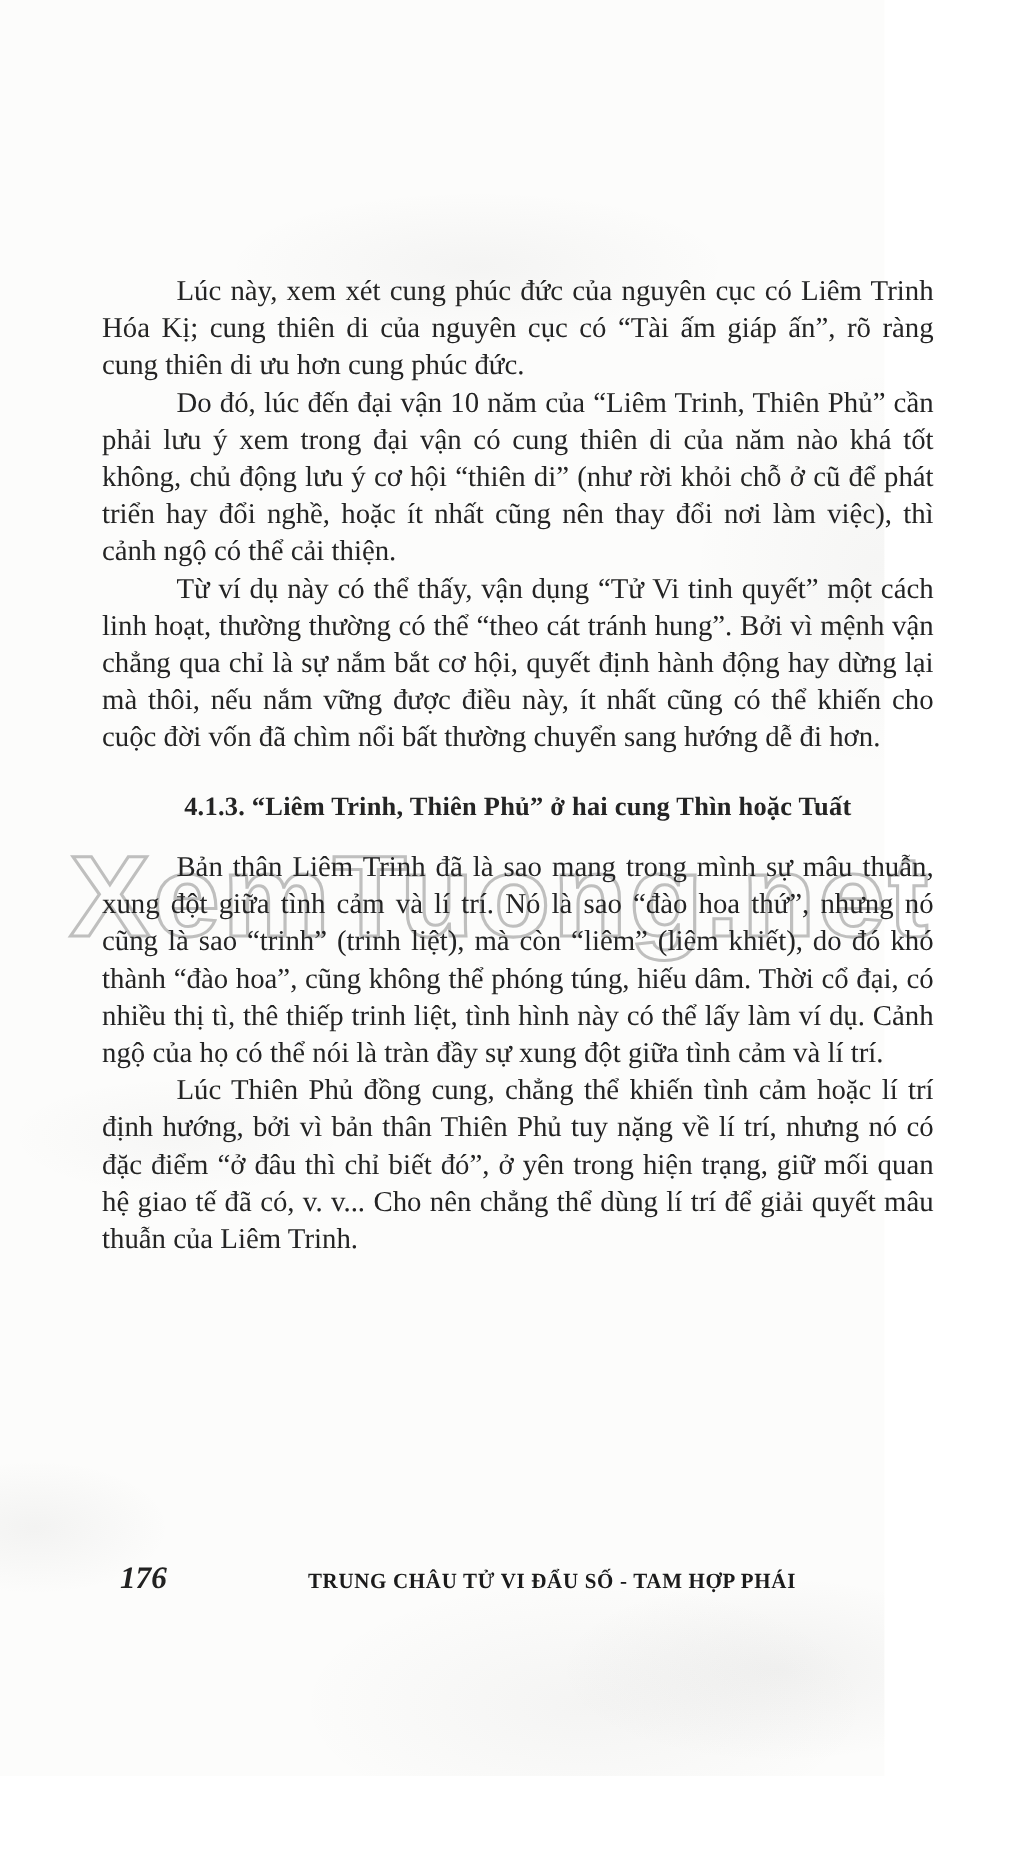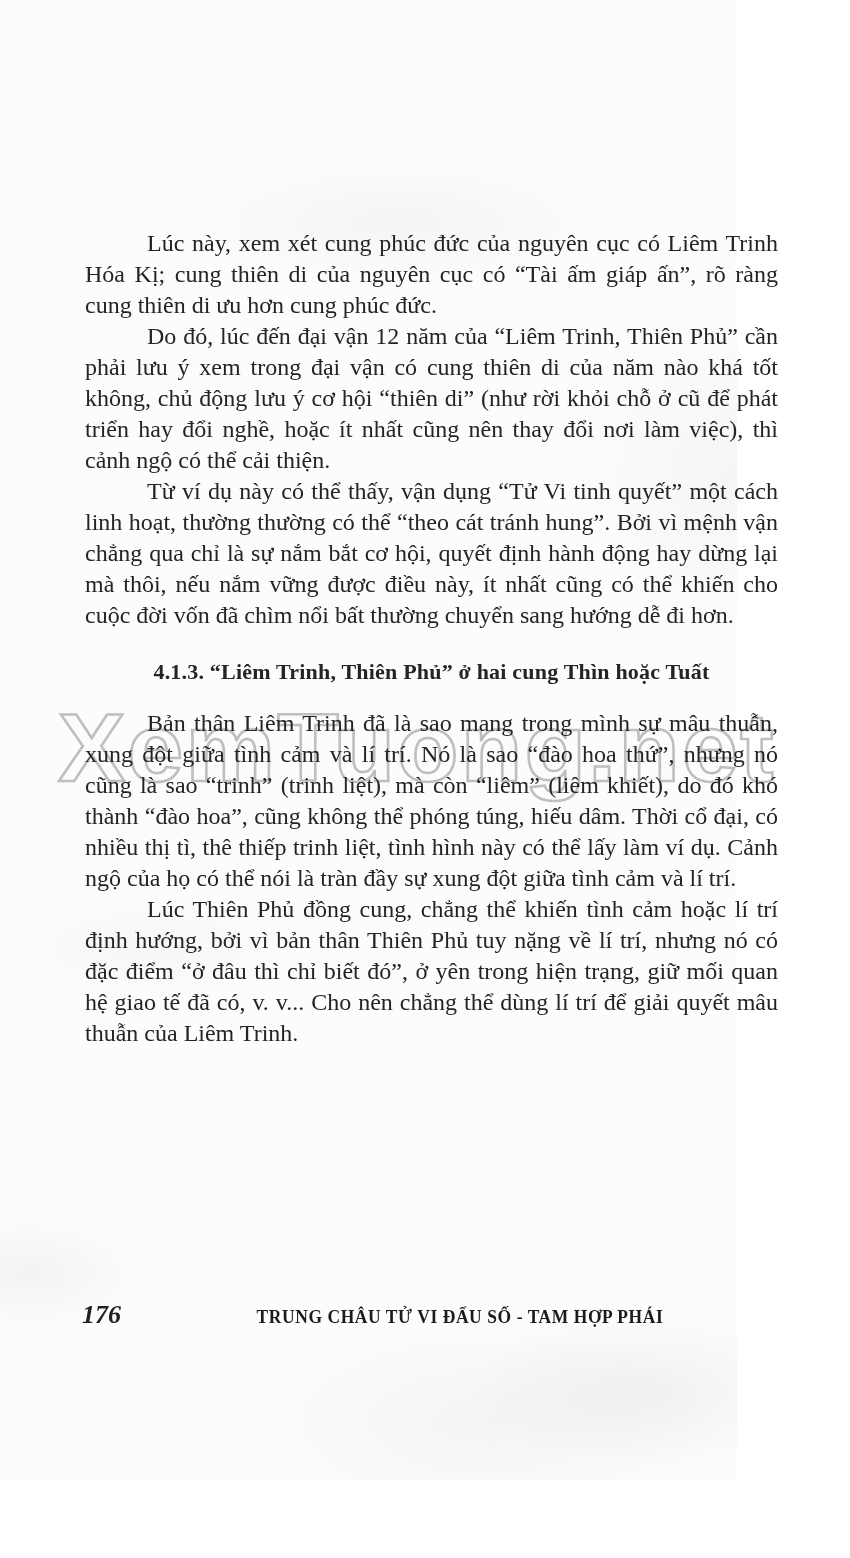--- a/index.html
+++ b/index.html
@@ -34,21 +34,21 @@
     position:absolute; left:58px; top:700px; width:745px; z-index:1;
     font-family:"Liberation Sans", sans-serif;
     font-weight:700; font-size:96px; line-height:1; letter-spacing:2px;
     white-space:nowrap;
     color:transparent;
     -webkit-text-stroke:2.5px var(--watermark-color, rgba(150,150,150,0.6));
     transform:scaleX(1.05); transform-origin:left center;
     pointer-events:none;
   }
   .footer {
-    position:absolute; left:82px; right:74px; top:1300px; z-index:2;
+    position:absolute; left:100px; right:74px; top:1300px; z-index:2;
     display:flex; justify-content:space-between; align-items:baseline;
   }
   .pagenum {
     font-style:italic; font-weight:700; font-size:26px; color:#222222;
   }
   .booktitle {
     font-weight:700; font-size:18px; letter-spacing:0.6px; color:#1b1b1b;
     transform:scaleX(0.97); transform-origin:right center;
   }
   .caption {
@@ -67,21 +67,21 @@
     text-decoration:none; cursor:pointer;
   }
 </style>
 </head>
 <body>
 
 <div class="scan">
 
   <div class="column">
     <p class="para">Lúc này, xem xét cung phúc đức của nguyên cục có Liêm Trinh Hóa Kị; cung thiên di của nguyên cục có “Tài ấm giáp ấn”, rõ ràng cung thiên di ưu hơn cung phúc đức.</p>
-    <p class="para">Do đó, lúc đến đại vận 12 năm của “Liêm Trinh, Thiên Phủ” cần phải lưu ý xem trong đại vận có cung thiên di của năm nào khá tốt không, chủ động lưu ý cơ hội “thiên di” (như rời khỏi chỗ ở cũ để phát triển hay đổi nghề, hoặc ít nhất cũng nên thay đổi nơi làm việc), thì cảnh ngộ có thể cải thiện.</p>
+    <p class="para">Do đó, lúc đến đại vận 10 năm của “Liêm Trinh, Thiên Phủ” cần phải lưu ý xem trong đại vận có cung thiên di của năm nào khá tốt không, chủ động lưu ý cơ hội “thiên di” (như rời khỏi chỗ ở cũ để phát triển hay đổi nghề, hoặc ít nhất cũng nên thay đổi nơi làm việc), thì cảnh ngộ có thể cải thiện.</p>
     <p class="para">Từ ví dụ này có thể thấy, vận dụng “Tử Vi tinh quyết” một cách linh hoạt, thường thường có thể “theo cát tránh hung”. Bởi vì mệnh vận chẳng qua chỉ là sự nắm bắt cơ hội, quyết định hành động hay dừng lại mà thôi, nếu nắm vững được điều này, ít nhất cũng có thể khiến cho cuộc đời vốn đã chìm nổi bất thường chuyển sang hướng dễ đi hơn.</p>
 
     <h3 class="heading">4.1.3. “Liêm Trinh, Thiên Phủ” ở hai cung Thìn hoặc Tuất</h3>
 
     <p class="para">Bản thân Liêm Trinh đã là sao mang trong mình sự mâu thuẫn, xung đột giữa tình cảm và lí trí. Nó là sao “đào hoa thứ”, nhưng nó cũng là sao “trinh” (trinh liệt), mà còn “liêm” (liêm khiết), do đó khó thành “đào hoa”, cũng không thể phóng túng, hiếu dâm. Thời cổ đại, có nhiều thị tì, thê thiếp trinh liệt, tình hình này có thể lấy làm ví dụ. Cảnh ngộ của họ có thể nói là tràn đầy sự xung đột giữa tình cảm và lí trí.</p>
     <p class="para">Lúc Thiên Phủ đồng cung, chẳng thể khiến tình cảm hoặc lí trí định hướng, bởi vì bản thân Thiên Phủ tuy nặng về lí trí, nhưng nó có đặc điểm “ở đâu thì chỉ biết đó”, ở yên trong hiện trạng, giữ mối quan hệ giao tế đã có, v. v... Cho nên chẳng thể dùng lí trí để giải quyết mâu thuẫn của Liêm Trinh.</p>
   </div>
 
   <div class="watermark">XemTuong.net</div>
 

